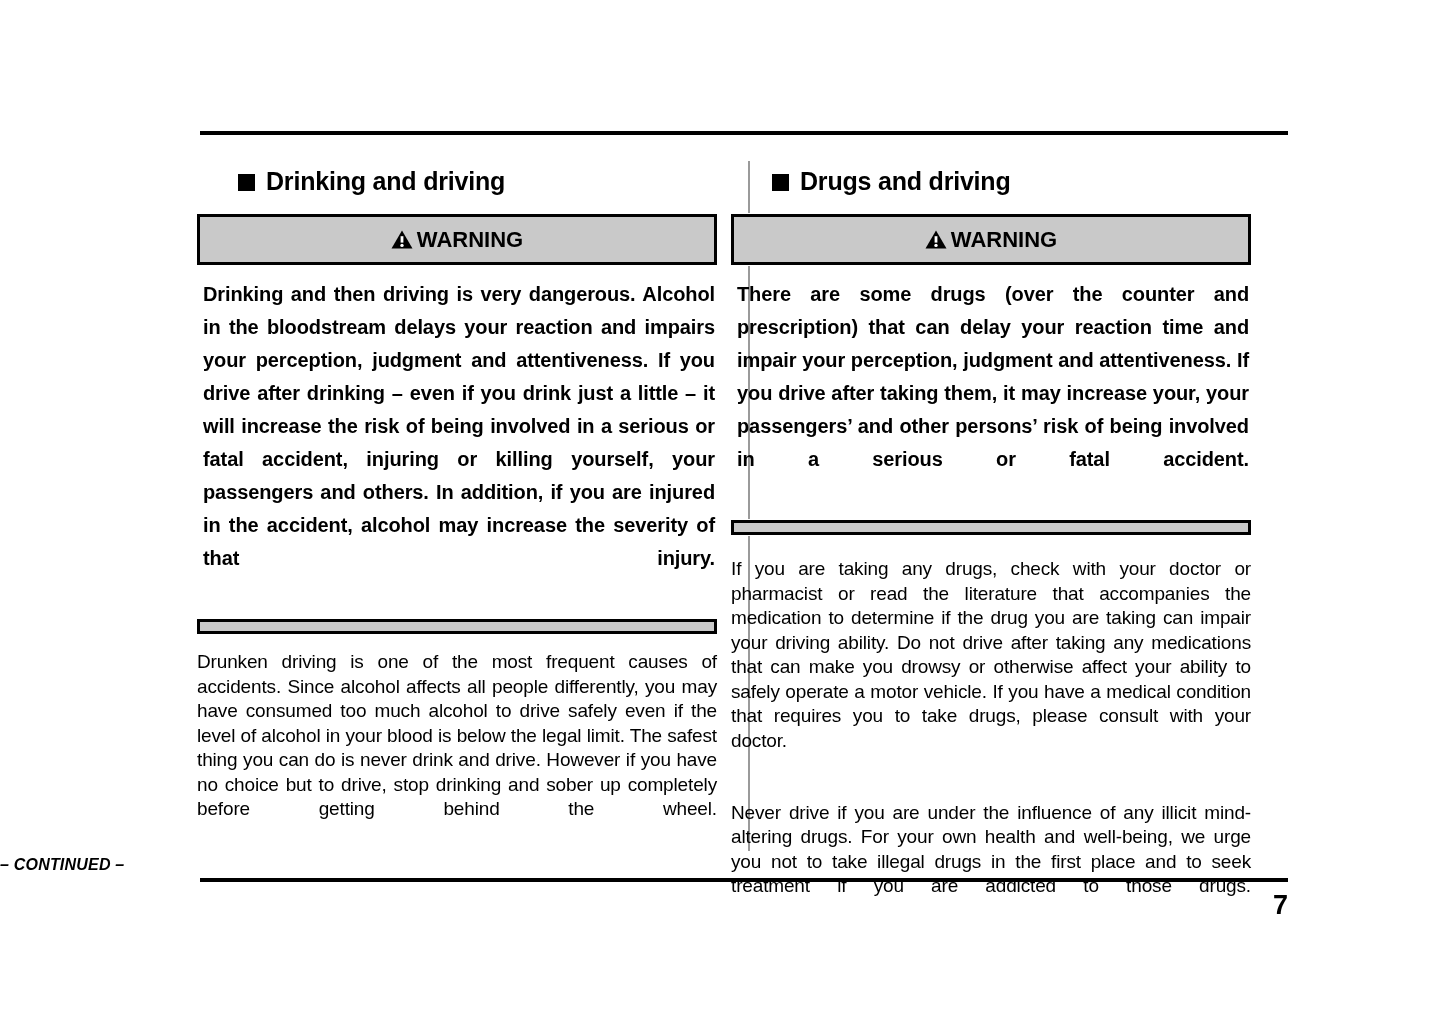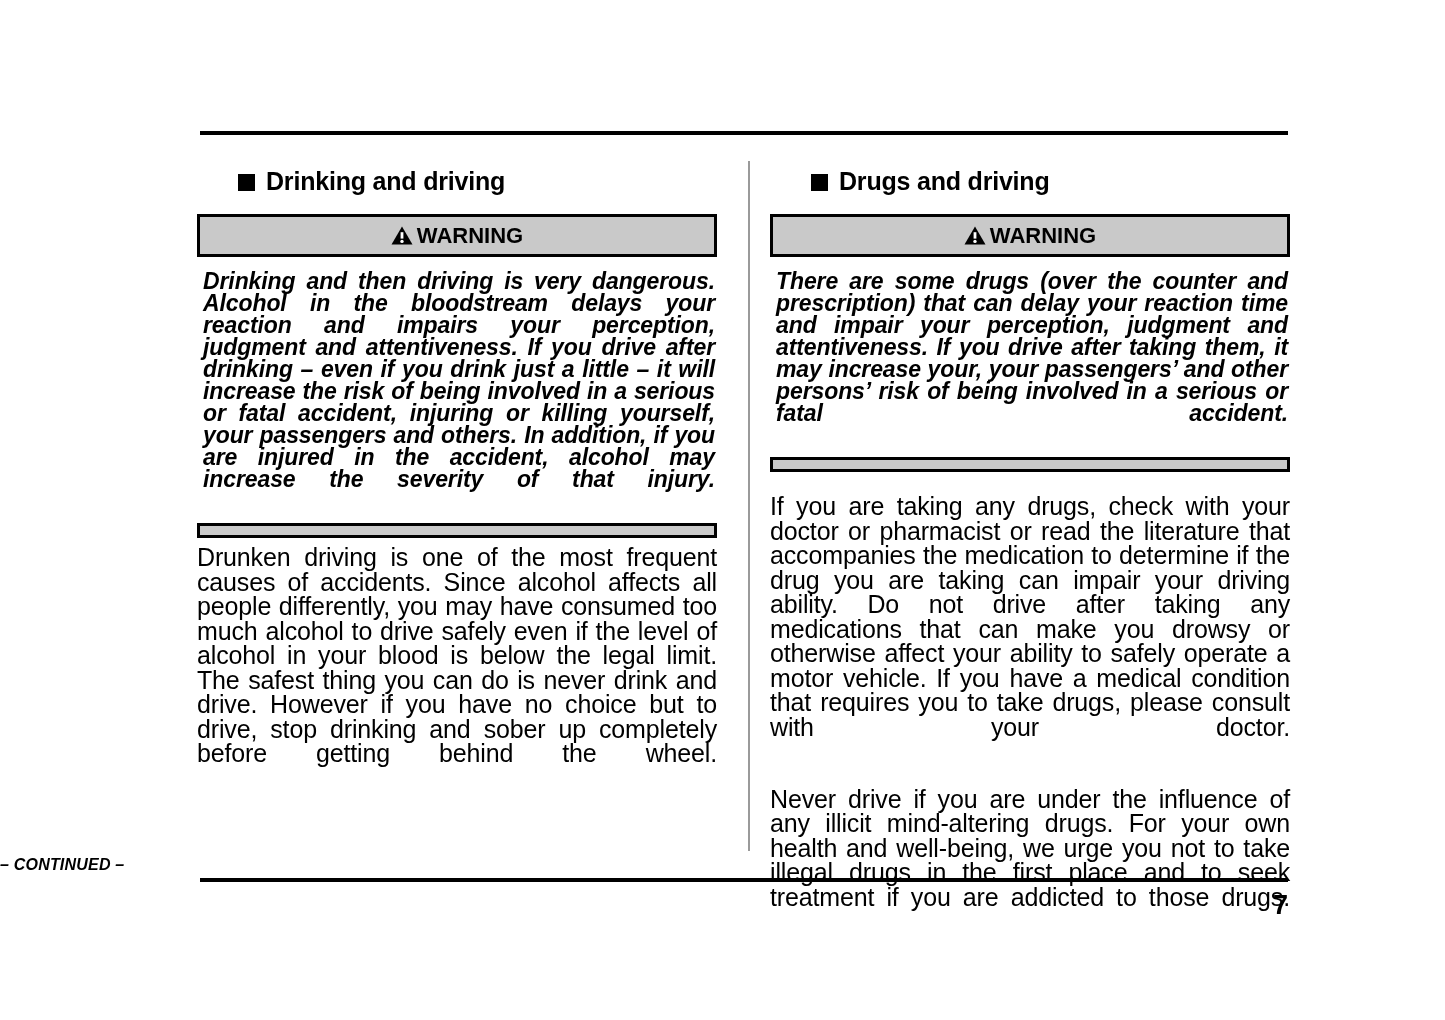--- a/index.html
+++ b/index.html
@@ -44,21 +44,21 @@
     background: #9a9a9a;
   }
 
   
   .column {
     position: absolute;
     top: 168px;
     width: 520px;
   }
   .column-left  { left: 197px; }
-  .column-right { left: 770px; }
+  .column-right { left: 731px; }
 
   
   .section-heading {
     display: flex;
     align-items: center;
     font-size: 25px;
     font-weight: bold;
     letter-spacing: -0.2px;
     margin: 0 0 20px 0;
     line-height: 1.05;
@@ -72,21 +72,21 @@
     margin-right: 11px;
     flex: 0 0 auto;
     position: relative;
     top: 1px;
   }
 
   
   .warning-bar {
     box-sizing: border-box;
     width: 100%;
-    height: 43px;
+    height: 51px;
     background: #c9c9c9;
     border: 3px solid #000000;
     outline: 1px solid #ffffff;
     display: flex;
     align-items: center;
     justify-content: center;
     margin-bottom: 13px;
   }
   .warning-inner {
     display: flex;
@@ -101,54 +101,53 @@
   }
   .warning-label {
     font-size: 22px;
     font-weight: bold;
     letter-spacing: 0px;
     line-height: 1;
   }
 
   
   .warning-body {
-    font-size: 23px;
-    font-weight: bold;
-    line-height: 22px;
+    font-size: 20px;
+    font-weight: bold;
+    line-height: 33px;
     text-align: justify;
     text-justify: inter-word;
     margin: 0 0 0 6px;
     padding-right: 2px;
     letter-spacing: -0.1px;
-    font-style: italic;
   }
 
   
   .warning-close-bar {
     box-sizing: border-box;
     width: 100%;
     height: 15px;
     background: #c9c9c9;
     border: 3px solid #000000;
     outline: 1px solid #ffffff;
     margin-top: 11px;
   }
 
   
   .body-para {
-    font-size: 25px;
+    font-size: 19px;
     font-weight: normal;
     line-height: 24.5px;
     text-align: justify;
     text-justify: inter-word;
     margin: 0;
     letter-spacing: -0.15px;
   }
   .body-para + .body-para { margin-top: 23px; }
-  .para-block { margin-top: 7px; }
+  .para-block { margin-top: 16px; }
   .para-block-tight { margin-top: 22px; }
 
   
   .body-para::after,
   .warning-body::after {
     content: "";
     display: inline-block;
     width: 100%;
   }
 

